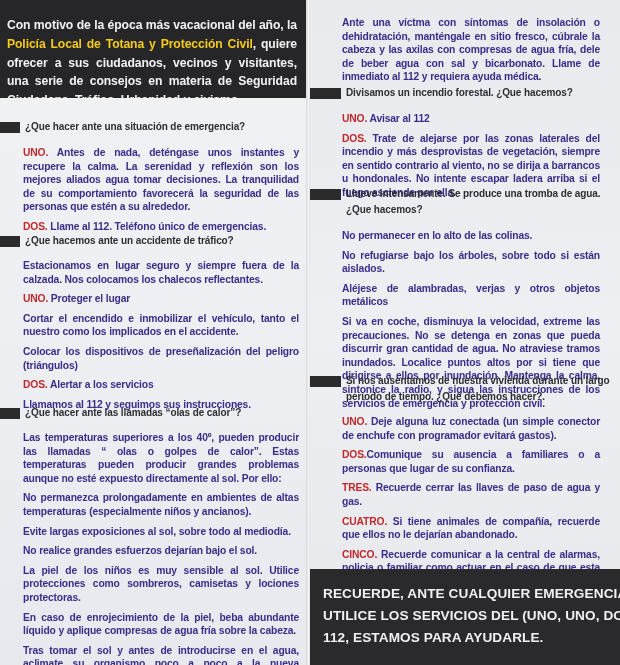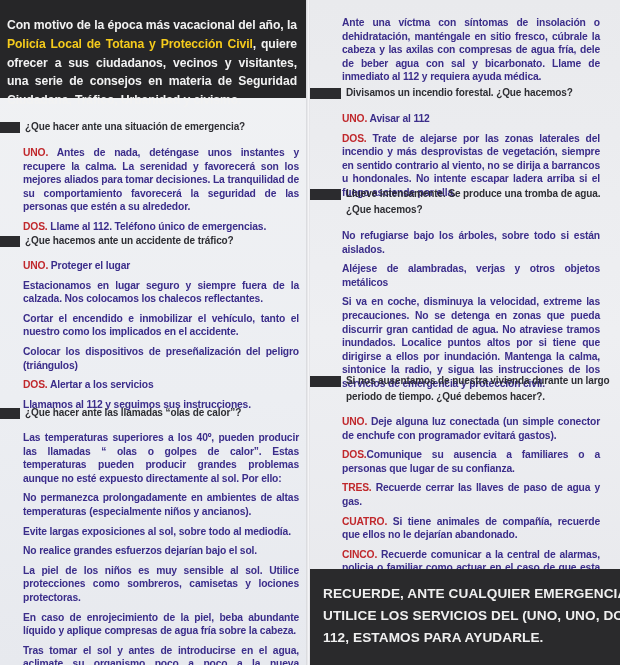--- a/index.html
+++ b/index.html
@@ -37,33 +37,33 @@
   <div class="intro">
     <span>Con motivo de la época más vacacional del año, la </span><span class="hl">Policía Local de Totana y Protección Civil</span><span>, quiere ofrecer a sus ciudadanos, vecinos y visitantes, una serie de consejos en materia de Seguridad Ciudadana, Tráfico, Urbanidad y civismo.</span>
   </div>
 
   <div class="section" style="top:119px">
     <div class="sec-head">
       <span class="sec-bar"></span>
       <span class="sec-title">¿Que hacer ante una situación de emergencia?</span>
     </div>
     <div class="sec-body" style="margin-top:11px">
-      <p class="p"><span class="k">UNO.</span><span> Antes de nada, deténgase unos instantes y recupere la calma. La serenidad y favorecerá son los mejores aliados para tomar decisiones. La tranquilidad de su comportamiento favorecerá la seguridad de las personas que estén a su alrededor.</span></p>
+      <p class="p"><span class="k">UNO.</span><span> Antes de nada, deténgase unos instantes y recupere la calma. La serenidad y reflexión son los mejores aliados agua tomar decisiones. La tranquilidad de su comportamiento favorecerá la seguridad de las personas que estén a su alrededor.</span></p>
       <p class="p"><span class="k">DOS.</span><span> Llame al 112. Teléfono único de emergencias.</span></p>
     </div>
   </div>
 
   <div class="section" style="top:233px">
     <div class="sec-head">
       <span class="sec-bar"></span>
       <span class="sec-title">¿Que hacemos ante un accidente de tráfico?</span>
     </div>
     <div class="sec-body" style="margin-top:10px">
+      <p class="p"><span class="k"></span><span>Estacionamos en lugar seguro y siempre fuera de la calzada. Nos colocamos los chalecos reflectantes.</span></p>
       <p class="p"><span class="k">UNO.</span><span> Proteger el lugar</span></p>
-      <p class="p"><span class="k"></span><span>Estacionamos en lugar seguro y siempre fuera de la calzada. Nos colocamos los chalecos reflectantes.</span></p>
       <p class="p"><span class="k"></span><span>Cortar el encendido e inmobilizar el vehículo, tanto el nuestro como los implicados en el accidente.</span></p>
       <p class="p"><span class="k"></span><span>Colocar los dispositivos de preseñalización del peligro (triángulos)</span></p>
       <p class="p"><span class="k">DOS.</span><span> Alertar a los servicios</span></p>
       <p class="p"><span class="k"></span><span>Llamamos al 112 y seguimos sus instrucciones.</span></p>
     </div>
   </div>
 
   <div class="section" style="top:405px">
     <div class="sec-head">
       <span class="sec-bar"></span>
@@ -101,20 +101,21 @@
       <p class="p"><span class="k">DOS.</span><span> Trate de alejarse por las zonas laterales del incendio y más desprovistas de vegetación, siempre en sentido contrario al viento, no se dirija a barrancos u hondonales. No intente escapar ladera arriba si el fuego asciende por ella.</span></p>
     </div>
   </div>
 
   <div class="section" style="top:186px">
     <div class="sec-head">
       <span class="sec-bar"></span>
       <span class="sec-title">Llueve intensamente. Se produce una tromba de agua. ¿Que hacemos?</span>
     </div>
     <div class="sec-body" style="margin-top:11px">
+      <p class="p"><span>No permanecer en lo alto de las colinas.</span></p>
       <p class="p"><span>No refugiarse bajo los árboles, sobre todo si están aislados.</span></p>
       <p class="p"><span>Aléjese de alambradas, verjas y otros objetos metálicos</span></p>
       <p class="p"><span>Si va en coche, disminuya la velocidad, extreme las precauciones. No se detenga en zonas que pueda discurrir gran cantidad de agua. No atraviese tramos inundados. Localice puntos altos por si tiene que dirigirse a ellos por inundación. Mantenga la calma, sintonice la radio, y sigua las instrucciones de los servicios de emergencia y protección civil.</span></p>
     </div>
   </div>
 
   <div class="section" style="top:373px">
     <div class="sec-head">
       <span class="sec-bar"></span>
       <span class="sec-title">Si nos ausentamos de nuestra vivienda durante un largo periodo de tiempo. ¿Qué debemos hacer?.</span>

